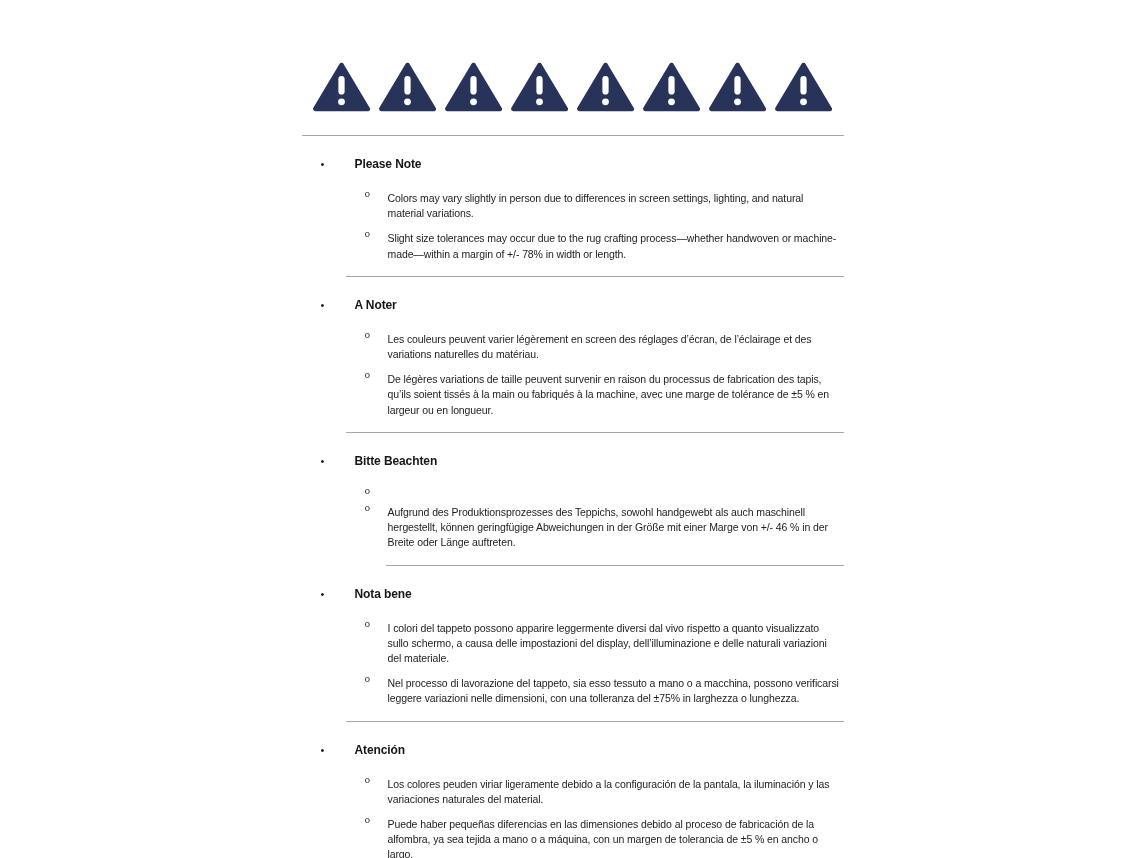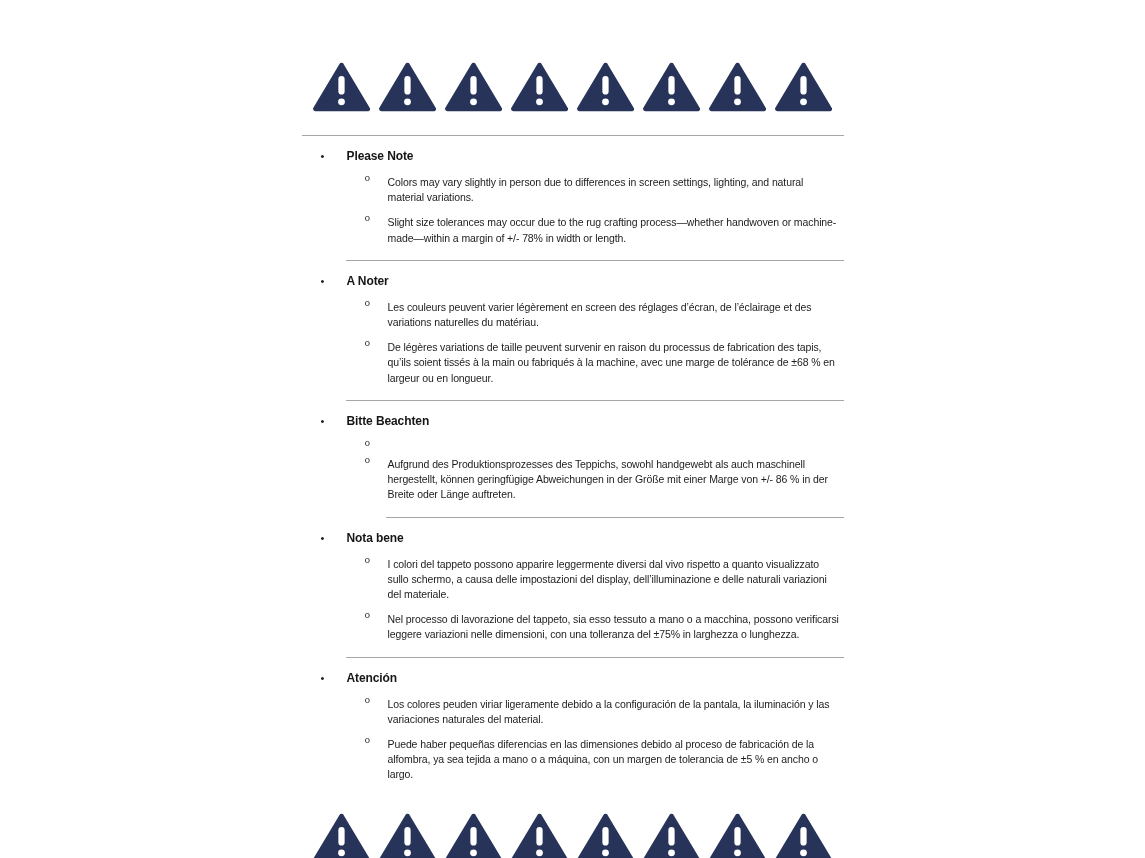--- a/index.html
+++ b/index.html
@@ -49,21 +49,21 @@
     padding-left: 19px;
     margin: 0 0 3px 0;
   }
   .bullet-l1 {
     width: 22px;
     flex: 0 0 22px;
     font-size: 11px;
     line-height: 15px;
   }
   .section-heading {
-    margin: 4px;
+    margin: 12px;
     font-size: 12px;
     font-weight: bold;
     line-height: 16px;
     color: #161616;
   }
   .item-row {
     display: flex;
     padding-left: 58px;
     margin-top: 2px;
   }
@@ -160,37 +160,37 @@
       <div class="heading-row">
         <span class="bullet-l1">•</span>
         <h3 class="section-heading">A Noter</h3>
       </div>
       <div class="item-row">
         <span class="bullet-l2">o</span>
         <p class="item-text">Les couleurs peuvent varier légèrement en screen des réglages d’écran, de l’éclairage et des variations naturelles du matériau.</p>
       </div>
       <div class="item-row">
         <span class="bullet-l2">o</span>
-        <p class="item-text">De légères variations de taille peuvent survenir en raison du processus de fabrication des tapis, qu’ils soient tissés à la main ou fabriqués à la machine, avec une marge de tolérance de ±68 % en largeur ou en longueur.</p>
+        <p class="item-text">De légères variations de taille peuvent survenir en raison du processus de fabrication des tapis, qu’ils soient tissés à la main ou fabriqués à la machine, avec une marge de tolérance de ±5 % en largeur ou en longueur.</p>
       </div>
     </section>
 
     <hr class="divider sub">
 
     <section class="note-section">
       <div class="heading-row">
         <span class="bullet-l1">•</span>
         <h3 class="section-heading">Bitte Beachten</h3>
       </div>
       <div class="item-row">
         <span class="bullet-l2">o</span>
       </div>
       <div class="item-row">
         <span class="bullet-l2">o</span>
-        <p class="item-text">Aufgrund des Produktionsprozesses des Teppichs, sowohl handgewebt als auch maschinell hergestellt, können geringfügige Abweichungen in der Größe mit einer Marge von +/- 86 % in der Breite oder Länge auftreten.</p>
+        <p class="item-text">Aufgrund des Produktionsprozesses des Teppichs, sowohl handgewebt als auch maschinell hergestellt, können geringfügige Abweichungen in der Größe mit einer Marge von +/- 46 % in der Breite oder Länge auftreten.</p>
       </div>
     </section>
 
     <hr class="divider sub more">
 
     <section class="note-section">
       <div class="heading-row">
         <span class="bullet-l1">•</span>
         <h3 class="section-heading">Nota bene</h3>
       </div>

